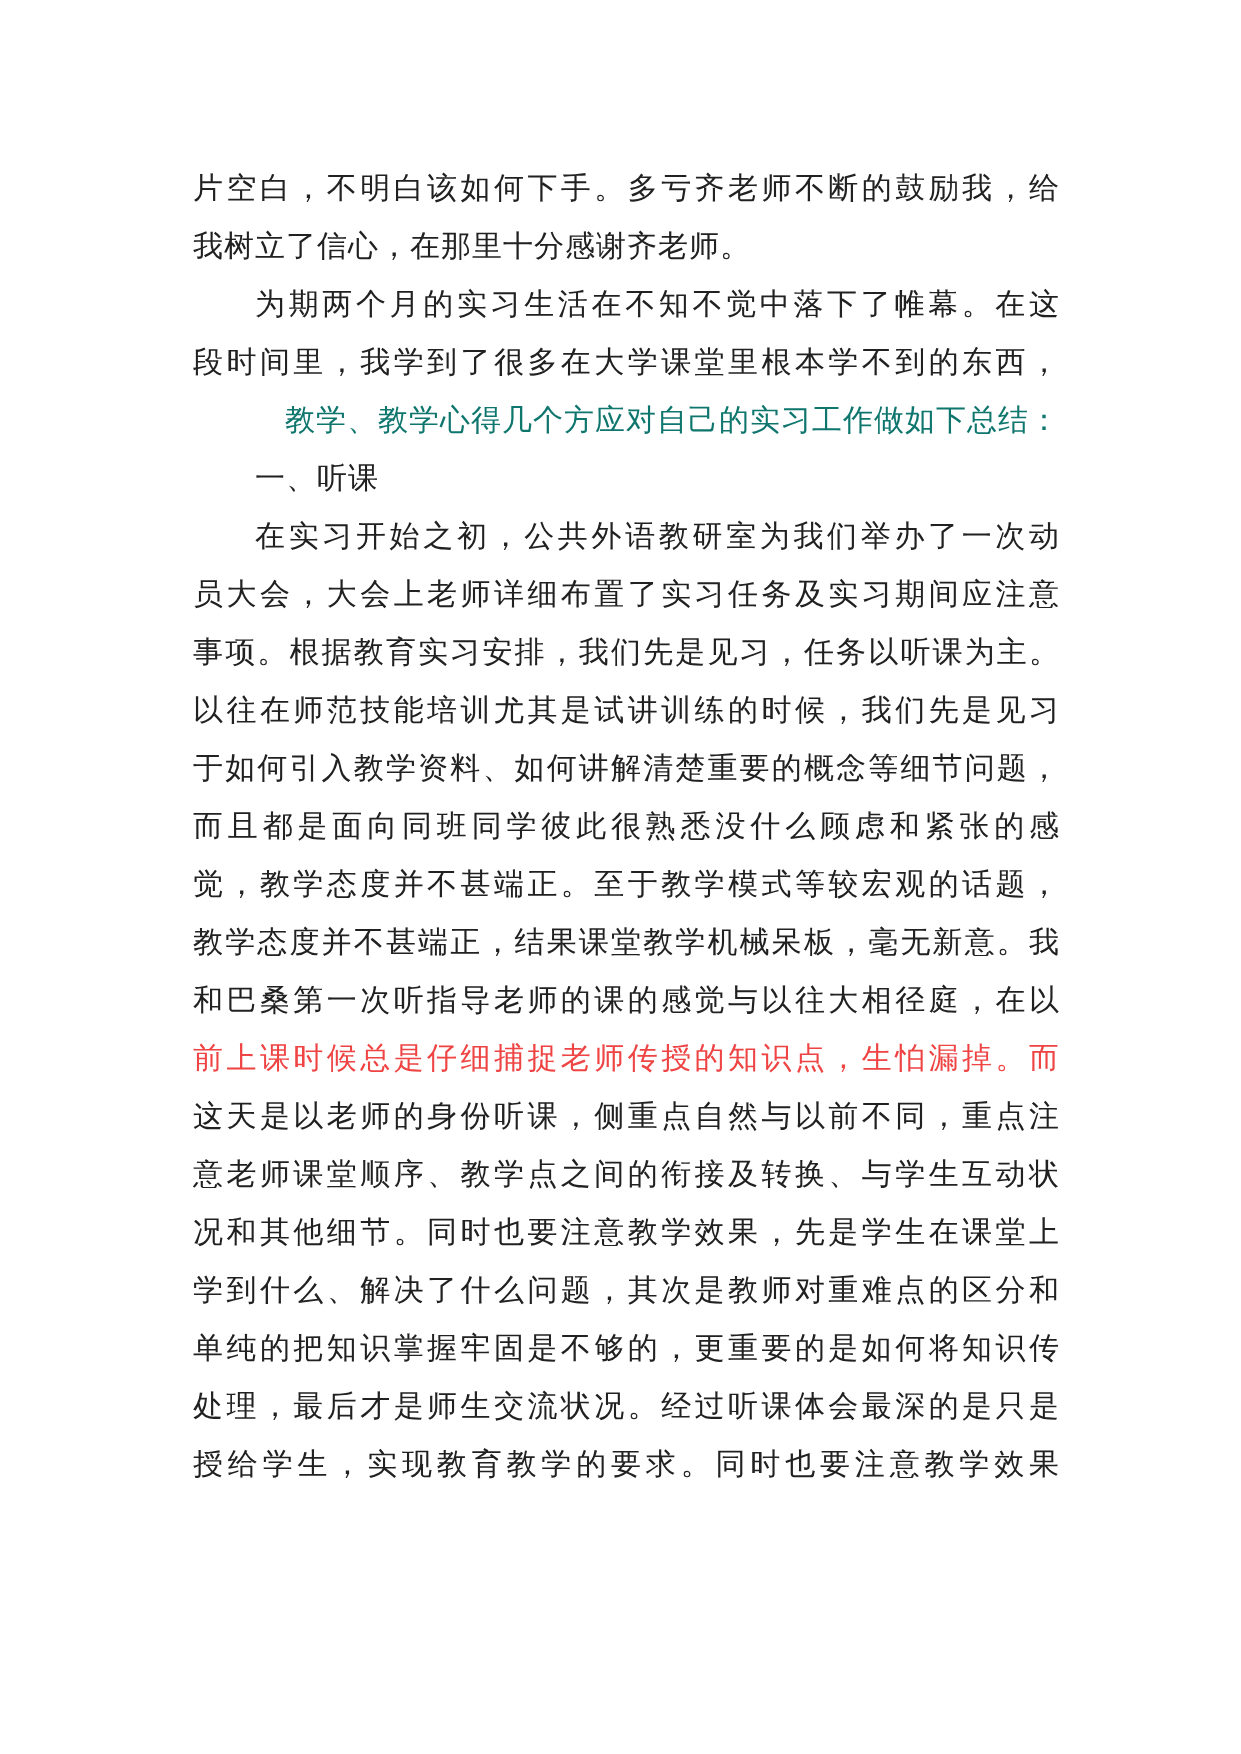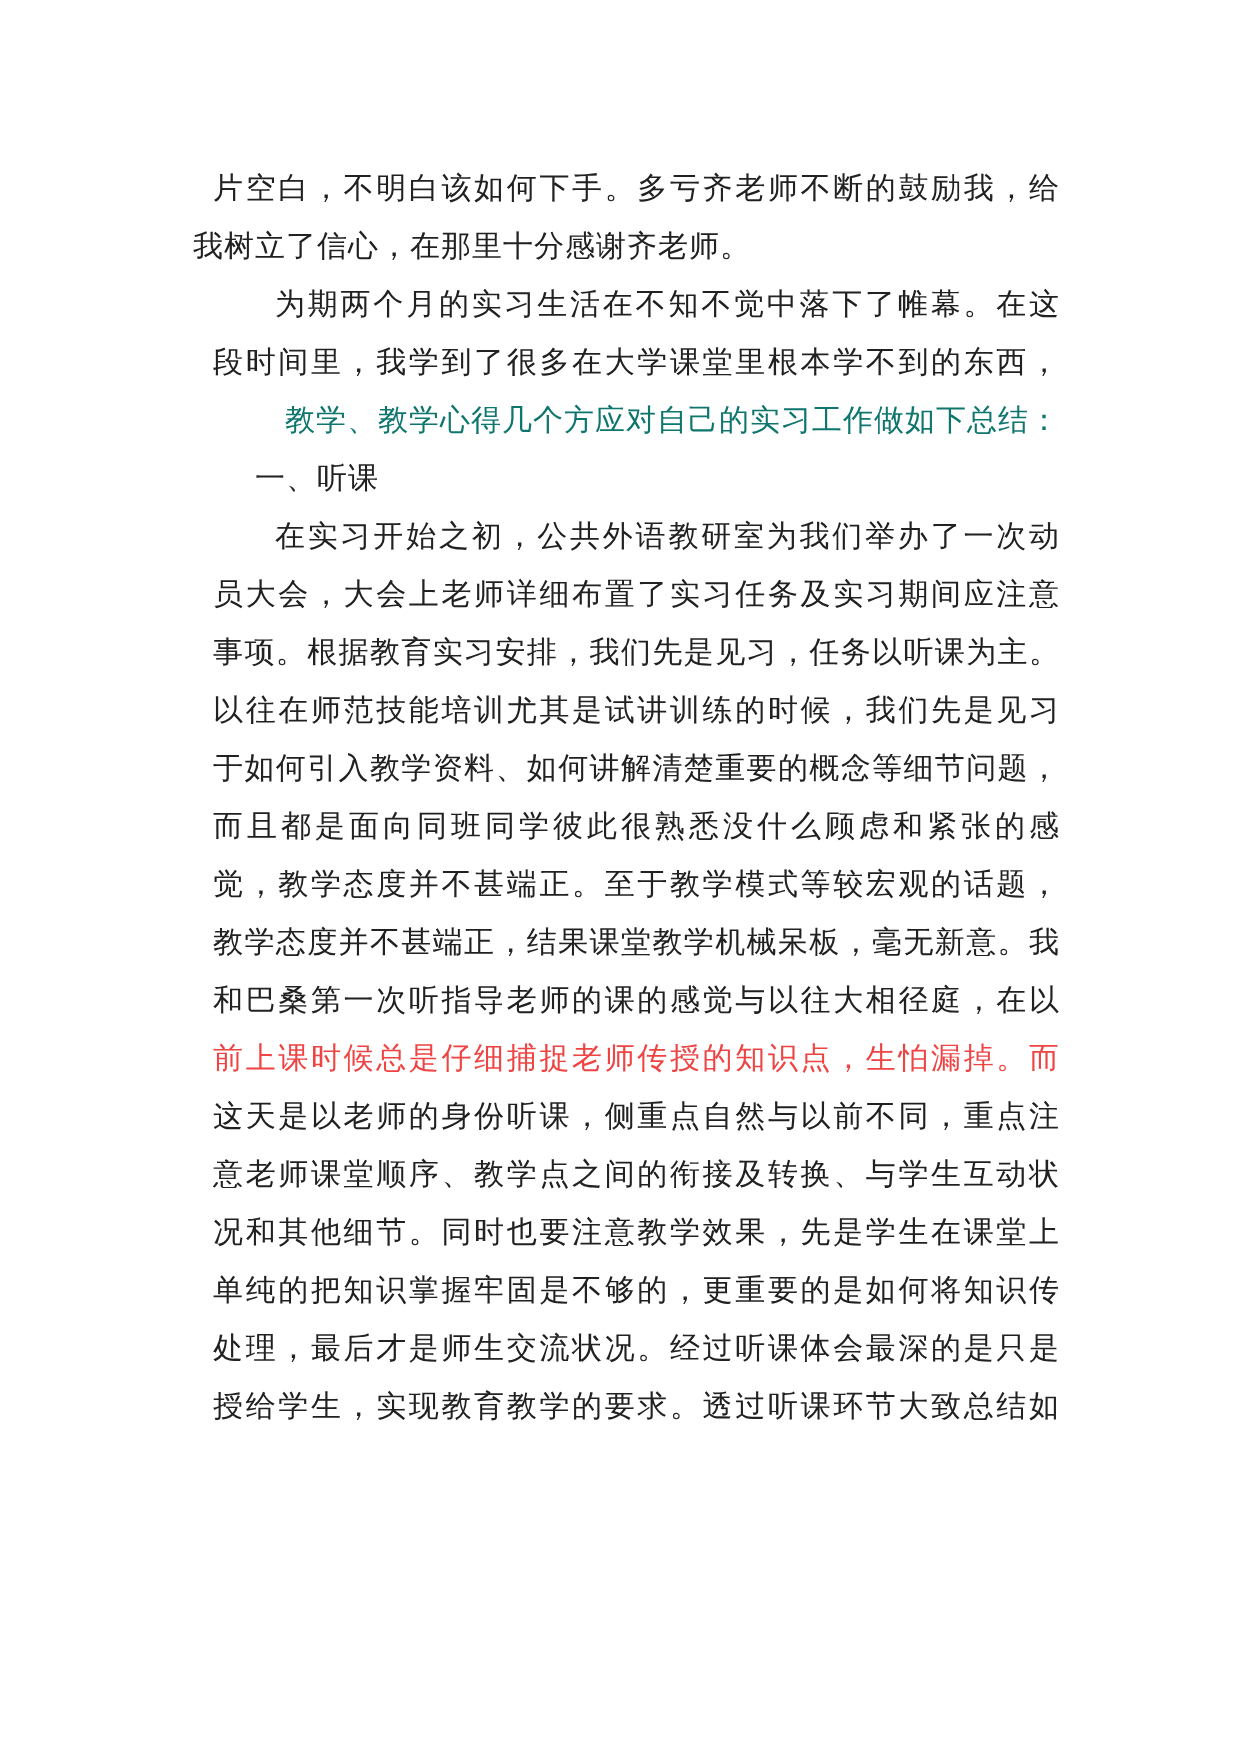--- a/index.html
+++ b/index.html
@@ -30,21 +30,20 @@
     height: 58px;
     overflow: hidden;
     color: #212121;
     letter-spacing: 1px;
     white-space: normal;
     font-weight: 400;
   }
   .line.just {
     text-align: justify;
     text-align-last: justify;
-    margin-left: 20px;
   }
   .line.ind {
     text-indent: 62px;
   }
 </style>
 </head>
 <body>
 
 <div class="page">
   <div class="doc-body">
@@ -60,17 +59,18 @@
       <div class="line just" style="color: rgb(33, 33, 33);">以往在师范技能培训尤其是试讲训练的时候，我们先是见习</div>
       <div class="line just" style="color: rgb(33, 33, 33);">于如何引入教学资料、如何讲解清楚重要的概念等细节问题，</div>
       <div class="line just" style="color: rgb(33, 33, 33);">而且都是面向同班同学彼此很熟悉没什么顾虑和紧张的感</div>
       <div class="line just" style="color: rgb(33, 33, 33);">觉，教学态度并不甚端正。至于教学模式等较宏观的话题，</div>
       <div class="line just" style="color: rgb(33, 33, 33);">教学态度并不甚端正，结果课堂教学机械呆板，毫无新意。我</div>
       <div class="line just" style="color: rgb(33, 33, 33);">和巴桑第一次听指导老师的课的感觉与以往大相径庭，在以</div>
       <div class="line just" style="color: #ef4444;">前上课时候总是仔细捕捉老师传授的知识点，生怕漏掉。而</div>
       <div class="line just" style="color: rgb(33, 33, 33);">这天是以老师的身份听课，侧重点自然与以前不同，重点注</div>
       <div class="line just" style="color: rgb(33, 33, 33);">意老师课堂顺序、教学点之间的衔接及转换、与学生互动状</div>
       <div class="line just" style="color: rgb(33, 33, 33);">况和其他细节。同时也要注意教学效果，先是学生在课堂上</div>
+      <div class="line just" style="color: rgb(33, 33, 33);">学到什么、解决了什么问题，其次是教师对重难点的区分和</div>
       <div class="line just" style="color: rgb(33, 33, 33);">单纯的把知识掌握牢固是不够的，更重要的是如何将知识传</div>
       <div class="line just" style="color: rgb(33, 33, 33);">处理，最后才是师生交流状况。经过听课体会最深的是只是</div>
-      <div class="line just" style="color: rgb(33, 33, 33);">授给学生，实现教育教学的要求。透过听课环节大致总结如</div>
+      <div class="line just" style="color: rgb(33, 33, 33);">授给学生，实现教育教学的要求。同时也要注意教学效果</div>
     </div>
 </div>
 
 </body></html>

